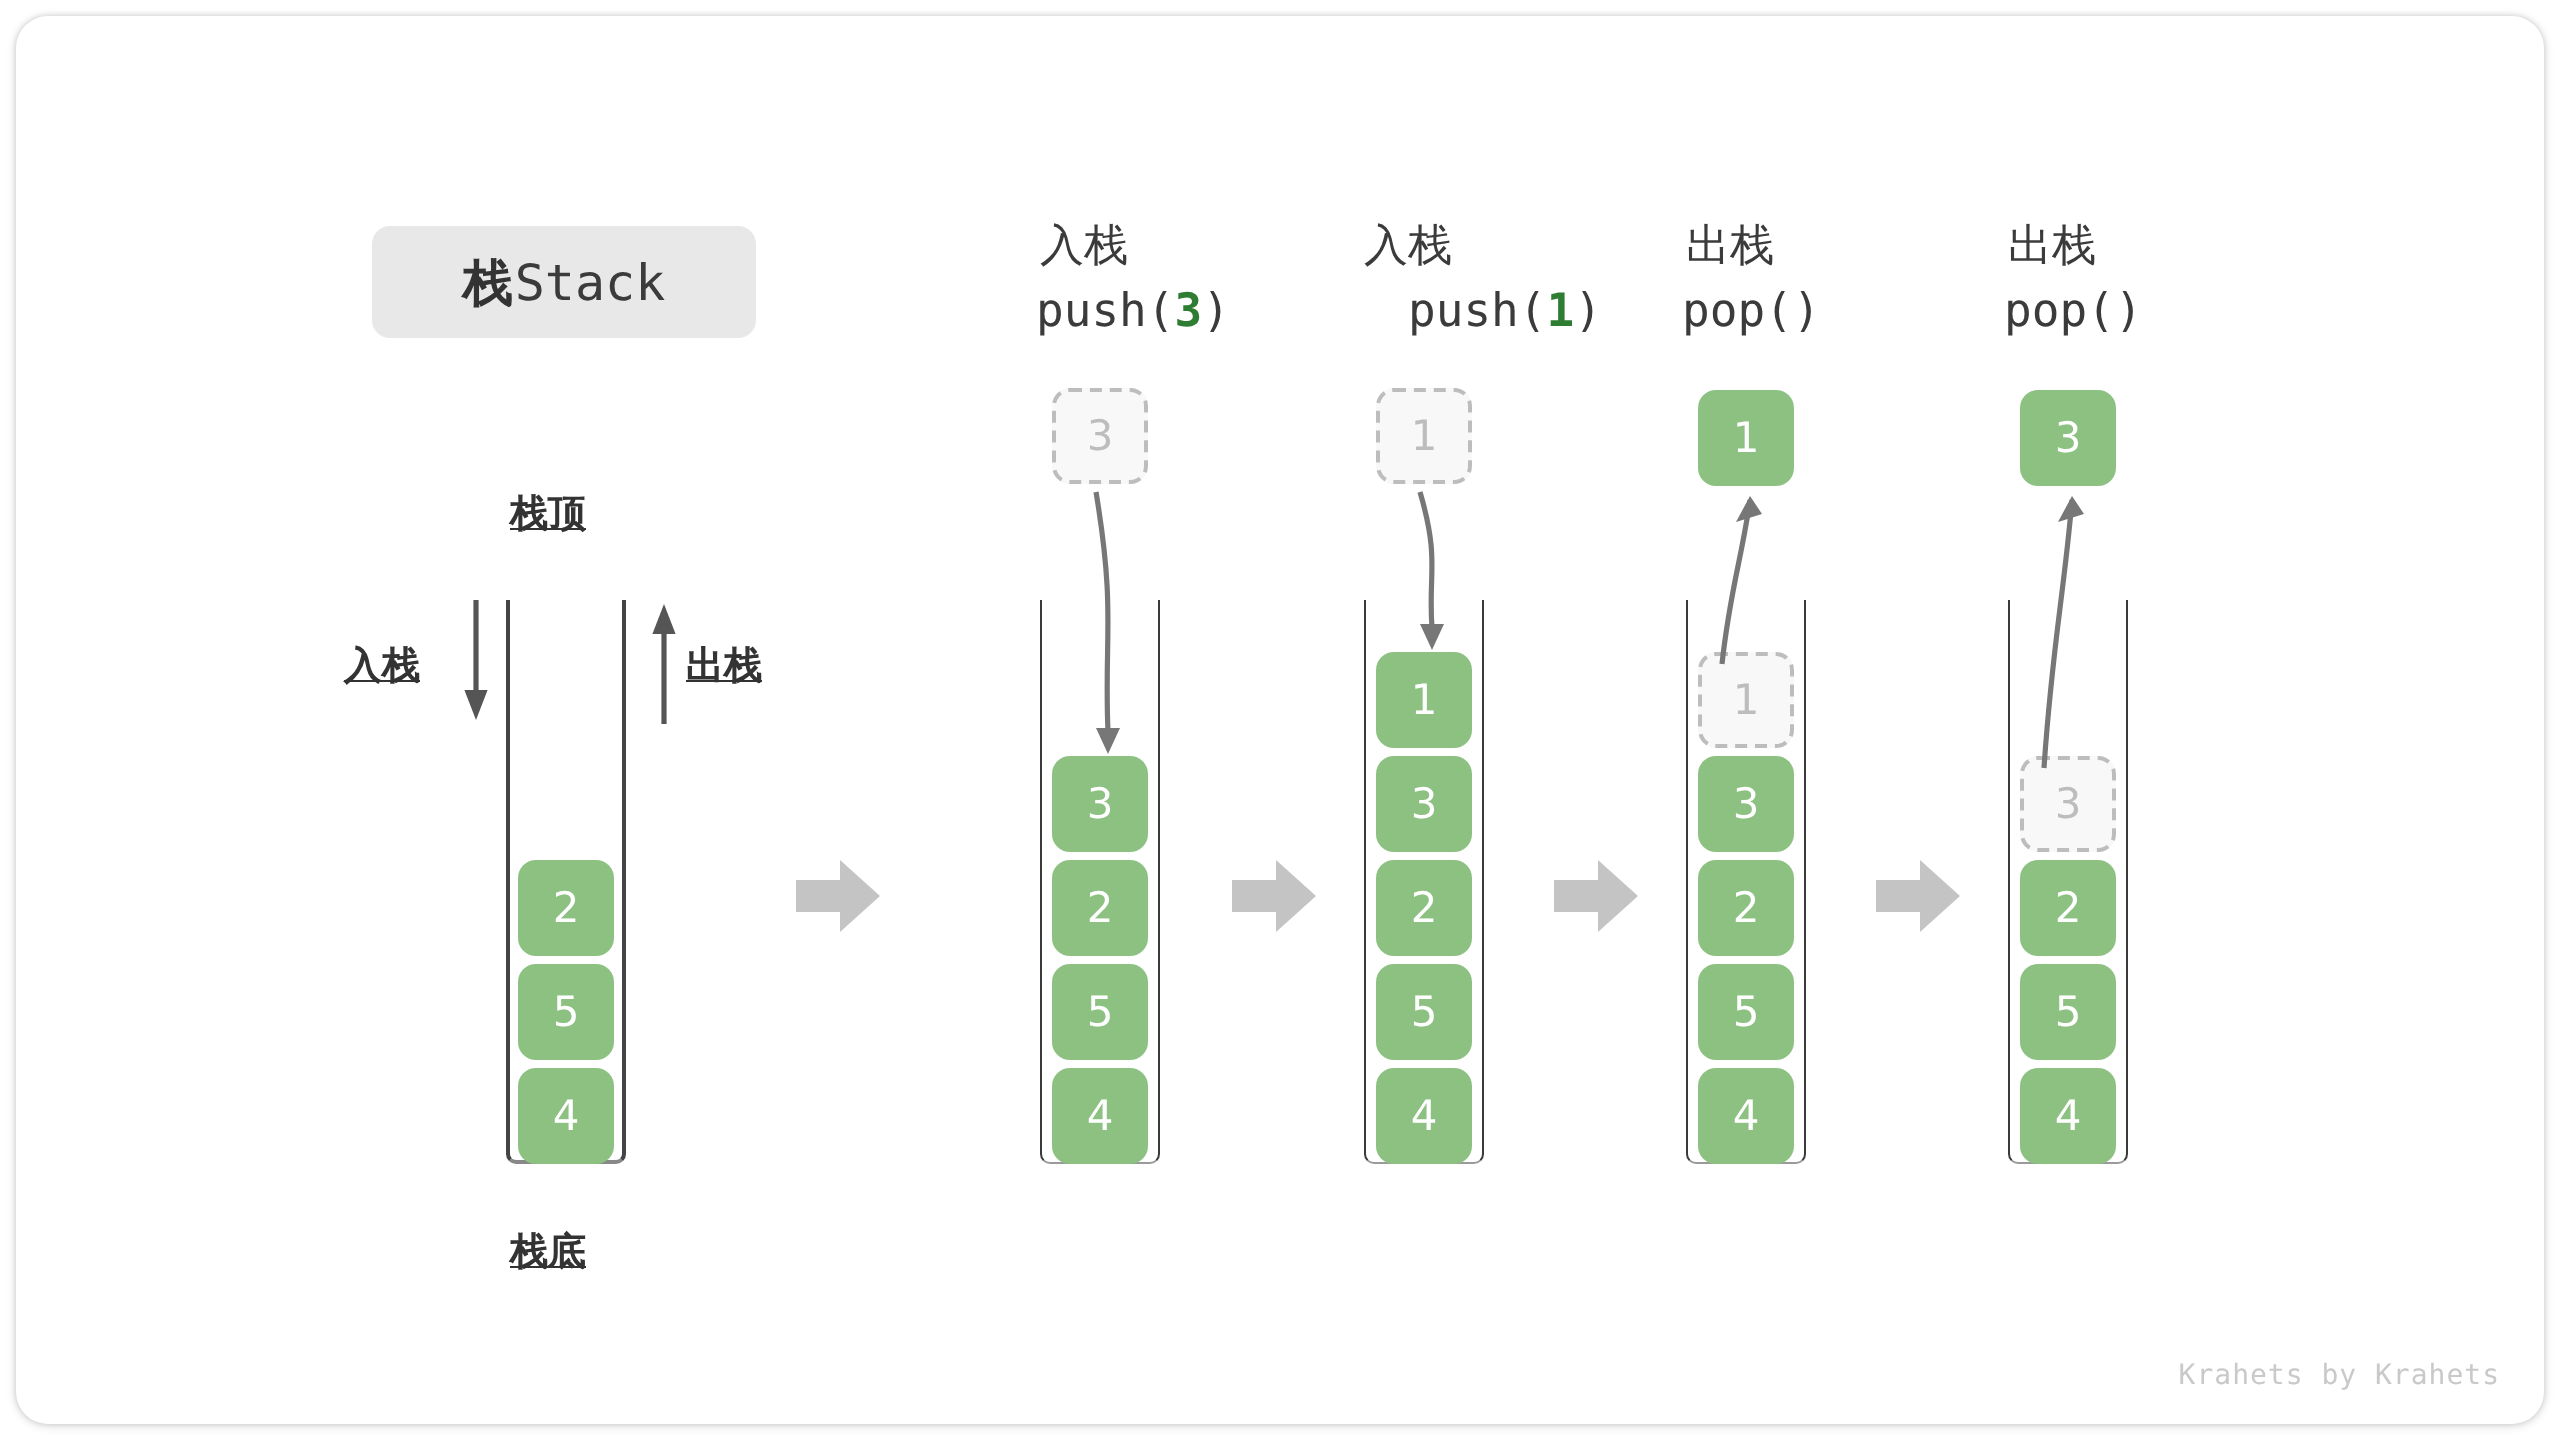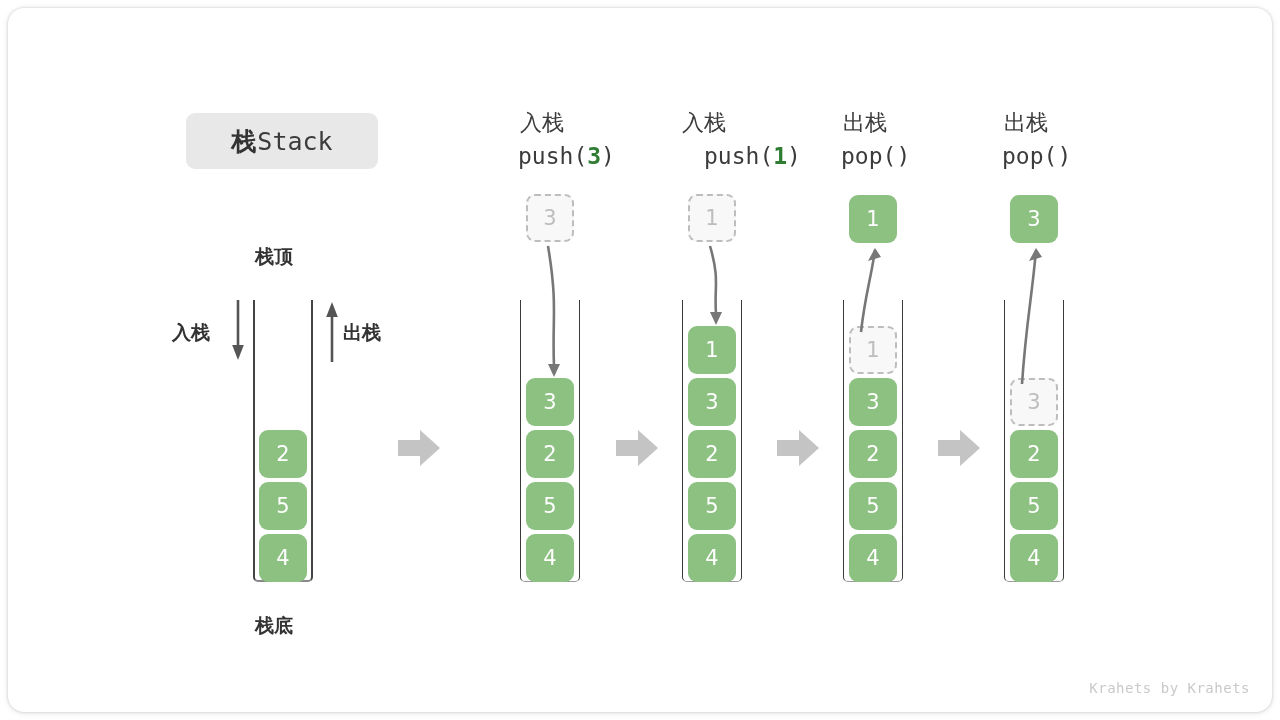--- a/index.html
+++ b/index.html
@@ -57,20 +57,21 @@
     color: #3b3b3b;
   }
 
   
   .cn-label {
     font-family: "DejaVu Sans", sans-serif;
     font-size: 19px;
     font-weight: bold;
     color: #333333;
     white-space: nowrap;
+    text-decoration: underline;
   }
   .op-title {
     font-family: "DejaVu Sans", sans-serif;
     font-size: 22px;
     color: #3b3b3b;
     white-space: nowrap;
   }
   .op-code {
     font-family: "DejaVu Sans Mono", monospace;
     font-size: 23px;

